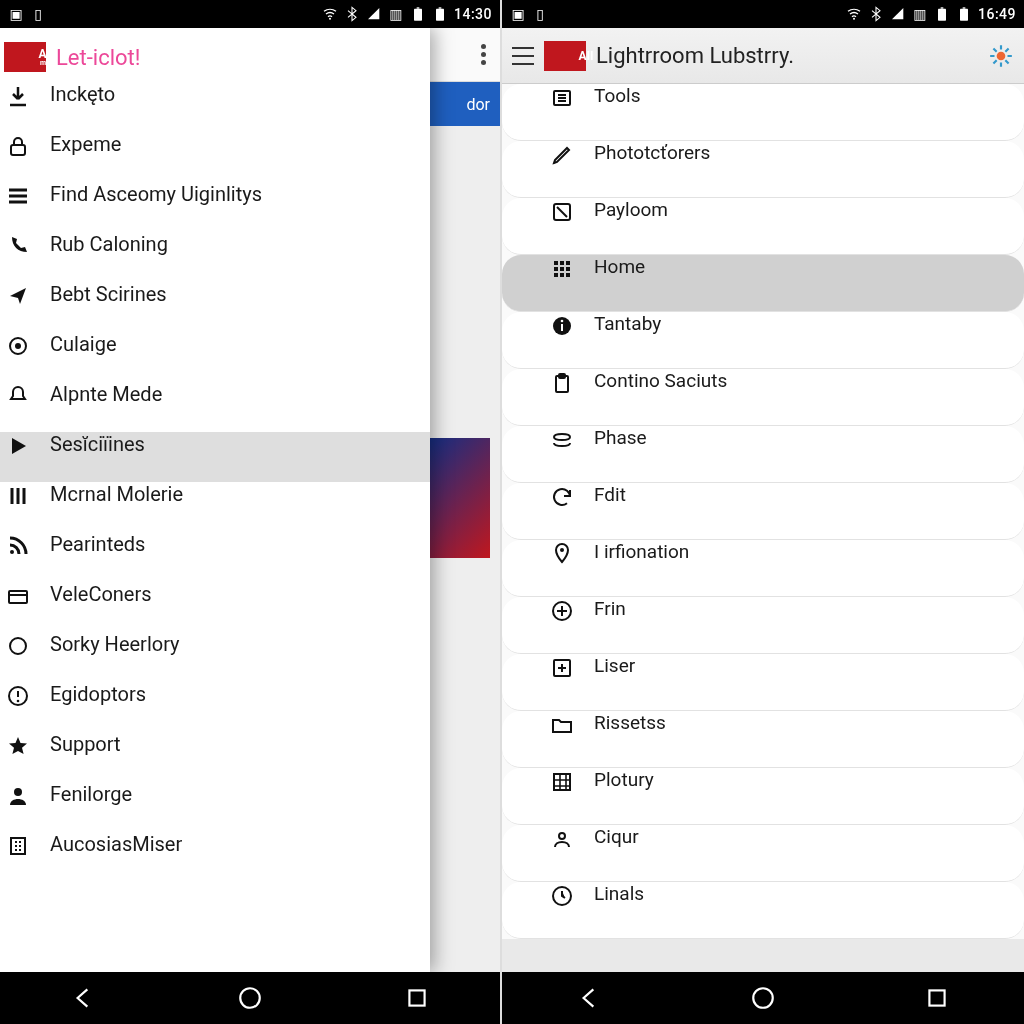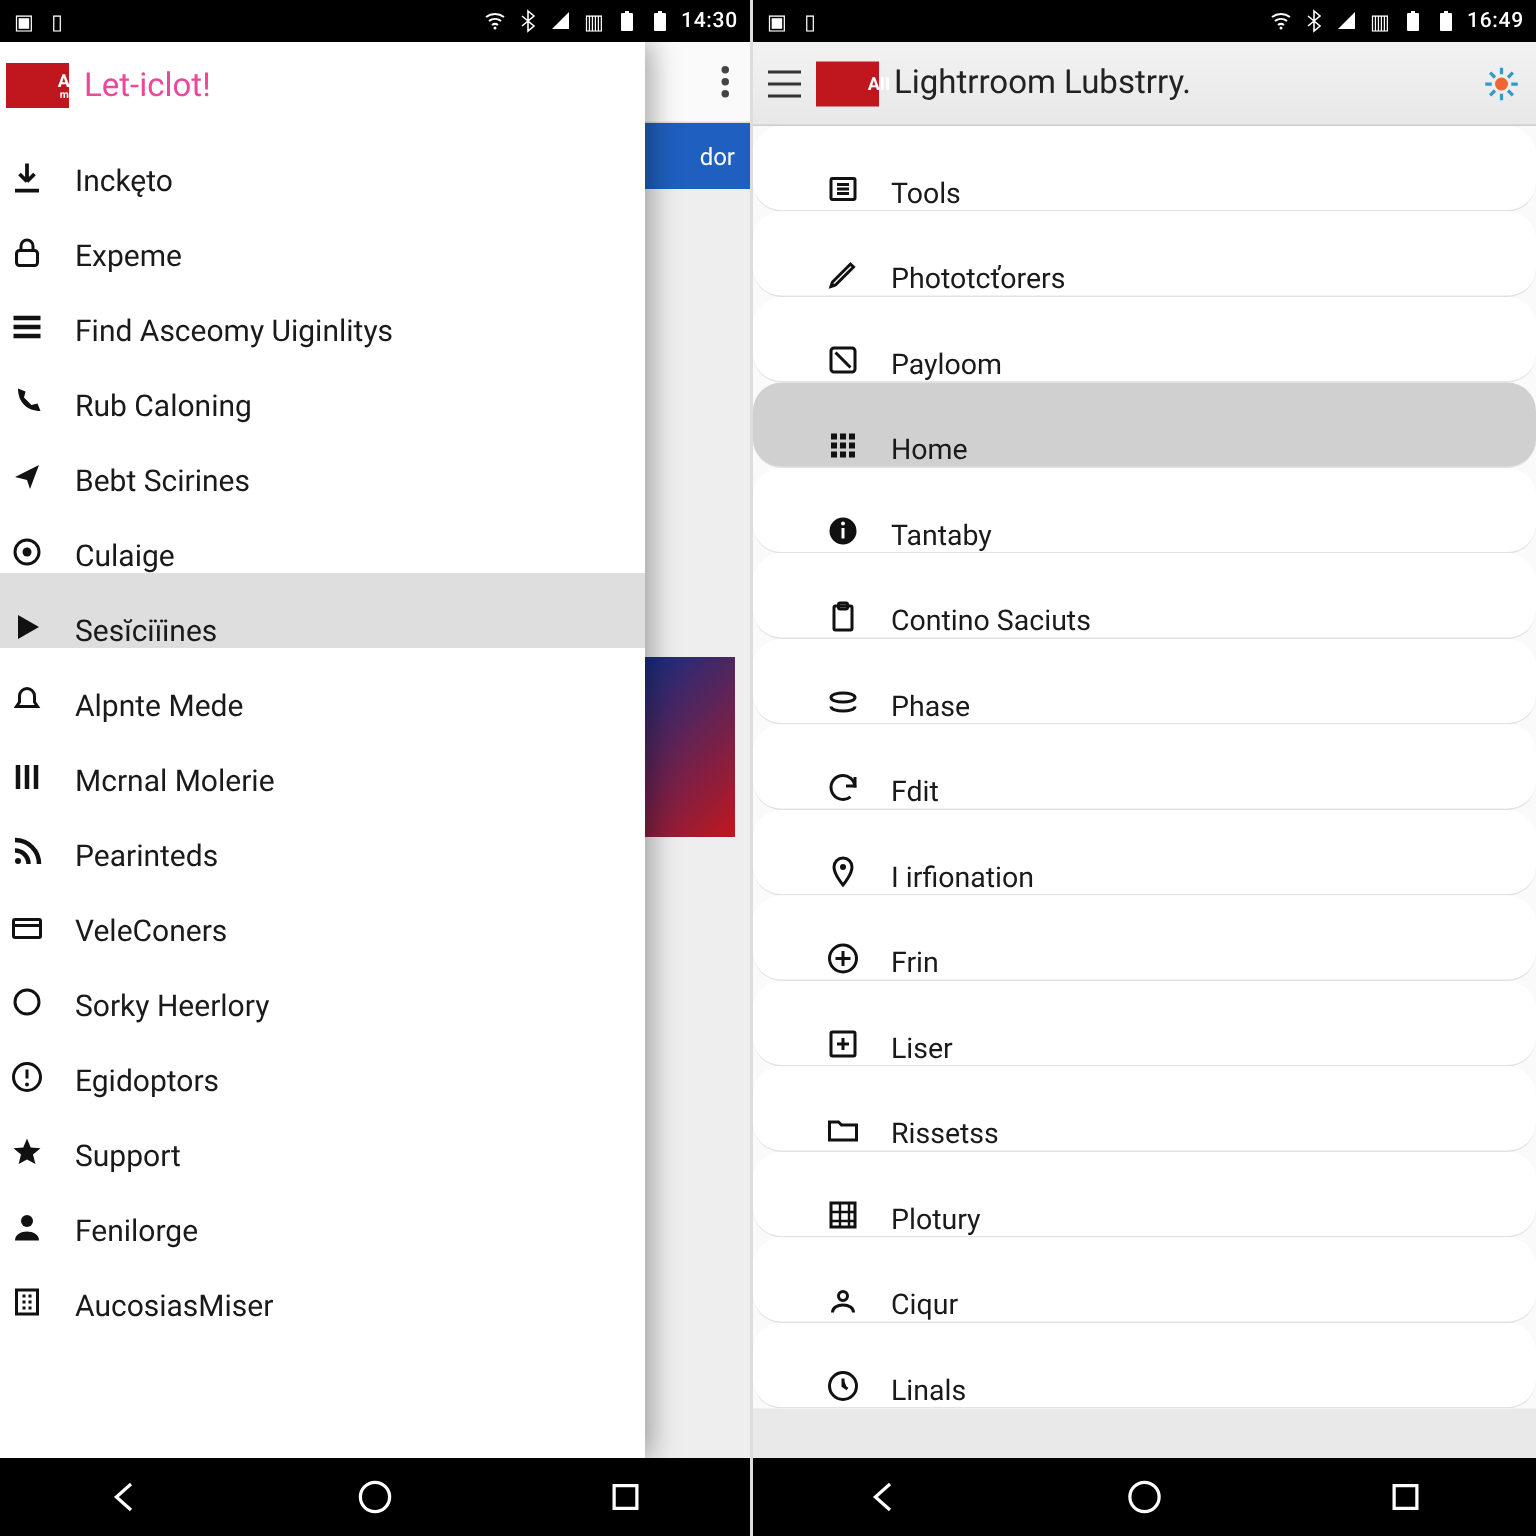--- a/index.html
+++ b/index.html
@@ -70,21 +70,21 @@
 
 .drawer-header {
   display:flex; align-items:center; gap:10px;
   padding: 10px 12px 6px 4px;
   height:54px;
 }
 .drawer-header .title { font-size:22px; color:#ec4899; }
 
 .menu { flex:1; overflow:hidden; }
 .menuitem {
-  display:flex; align-items:flex-end;
+  display:flex; align-items:flex-start;
   gap: 18px;
   padding: 0 14px 0 10px;
   height: 48px;
   font-size: 19px;
   color:#1a1a1a;
   cursor:pointer;
 }
 .phone.left .menuitem { height: 50px; font-size:20px; padding-left:4px; }
 .phone.right .menuitem {
   height: 57px;
@@ -372,35 +372,35 @@
             <span>Bebt Scirines</span>
           </div>
           <div class="menuitem">
             <span class="micon">
               <svg viewBox="0 0 24 24">
                 <use href="#i-target"></use>
               </svg>
             </span>
             <span>Culaige</span>
           </div>
+          <div class="menuitem">
+            <span class="micon">
+              <svg viewBox="0 0 24 24">
+                <use href="#i-bell"></use>
+              </svg>
+            </span>
+            <span>Alpnte Mede</span>
+          </div>
           <div class="menuitem selected">
             <span class="micon">
               <svg viewBox="0 0 24 24">
                 <use href="#i-play"></use>
               </svg>
             </span>
             <span>Sesĭciïines</span>
-          </div>
-          <div class="menuitem">
-            <span class="micon">
-              <svg viewBox="0 0 24 24">
-                <use href="#i-bell"></use>
-              </svg>
-            </span>
-            <span>Alpnte Mede</span>
           </div>
           <div class="menuitem">
             <span class="micon">
               <svg viewBox="0 0 24 24">
                 <use href="#i-columns"></use>
               </svg>
             </span>
             <span>Mcrnal Molerie</span>
           </div>
           <div class="menuitem">

